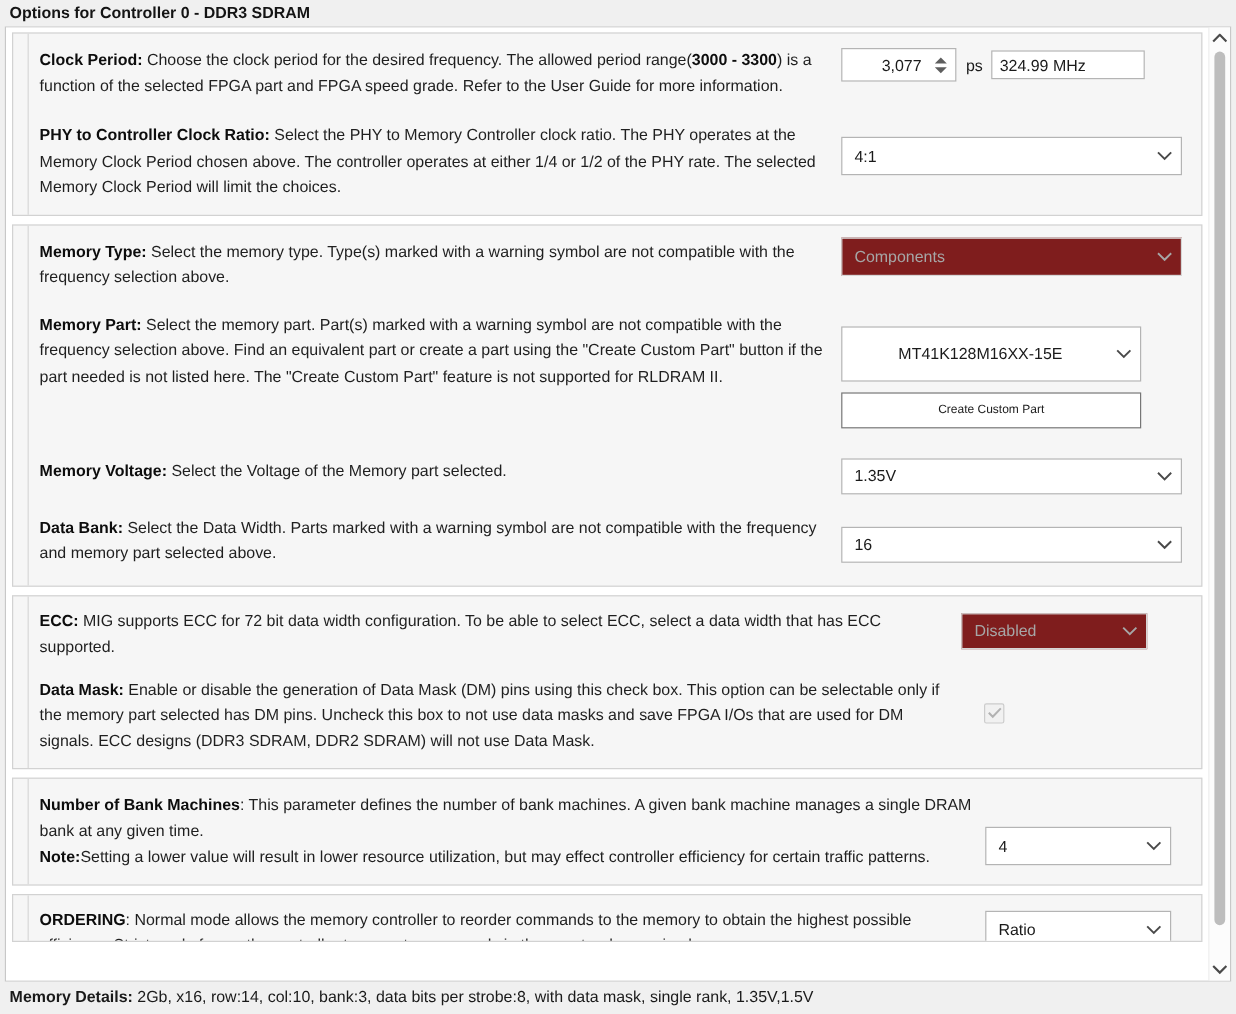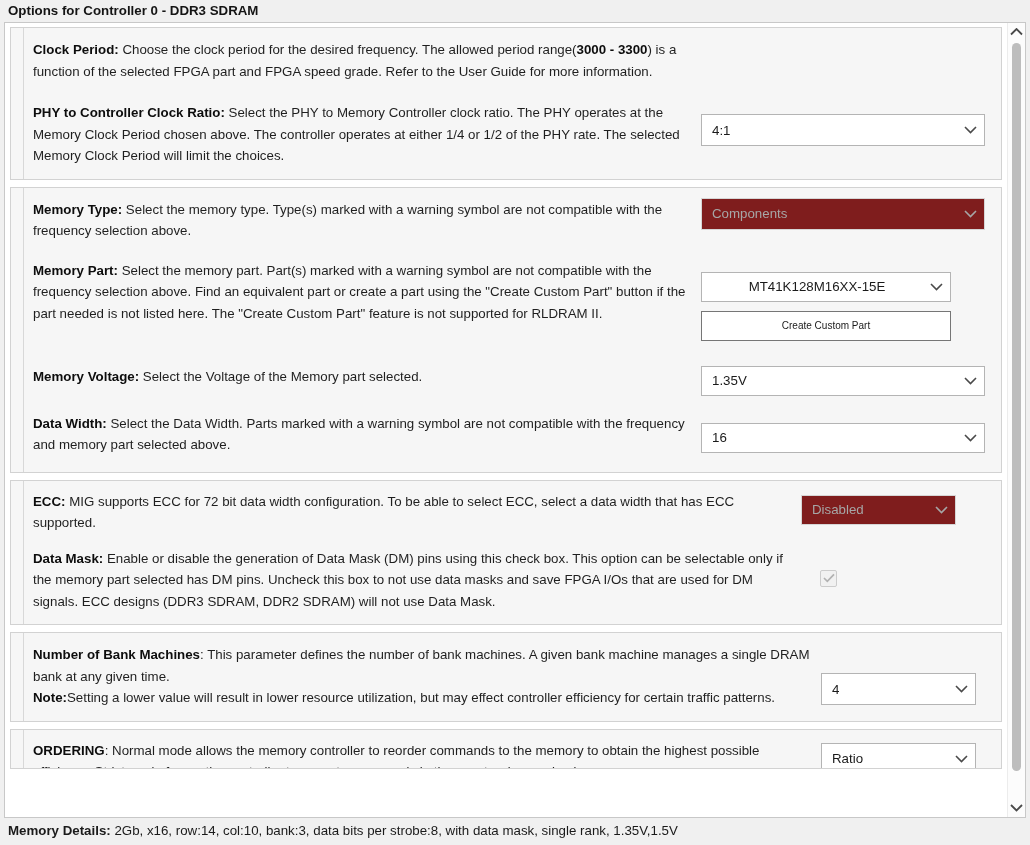--- a/index.html
+++ b/index.html
@@ -230,20 +230,31 @@
 
   <div class="scroll-outer">
     <div class="scroll-content">
 
       <div class="group">
 
         <div class="row">
           <div class="desc" style="width:690px;">
             <b>Clock Period:</b><span> Choose the clock period for the desired frequency. The allowed period range(</span><b>3000 - 3300</b><span>) is a function of the selected FPGA part and FPGA speed grade. Refer to the User Guide for more information.</span>
           </div>
+          <div class="ctrl" style="padding-top:12px;">
+            <div class="spin">
+              <span class="num">3,077</span>
+              <span class="arrows">
+                <span class="tri-up"></span>
+                <span class="tri-dn"></span>
+              </span>
+            </div>
+            <span class="unit">ps</span>
+            <div class="readout">324.99 MHz</div>
+          </div>
         </div>
 
         <div class="row">
           <div class="desc" style="width:690px;padding-top:9px;padding-bottom:12px;">
             <b>PHY to Controller Clock Ratio:</b><span> Select the PHY to Memory Controller clock ratio. The PHY operates at the Memory Clock Period chosen above. The controller operates at either 1/4 or 1/2 of the PHY rate. The selected Memory Clock Period will limit the choices.</span>
           </div>
           <div class="ctrl" style="padding-top:21px;">
             <div class="combo" style="width:284px;height:32px;">
               <span class="val">4:1</span>
               <span class="chev">
@@ -273,21 +284,21 @@
               </span>
             </div>
           </div>
         </div>
 
         <div class="row">
           <div class="desc" style="width:690px;padding-top:14px;padding-bottom:8px;">
             <b>Memory Part:</b><span> Select the memory part. Part(s) marked with a warning symbol are not compatible with the frequency selection above. Find an equivalent part or create a part using the "Create Custom Part" button if the part needed is not listed here. The "Create Custom Part" feature is not supported for RLDRAM II.</span>
           </div>
           <div class="ctrl" style="flex-direction:column;align-items:stretch;padding-top:26px;gap:9px;">
-            <div class="combo center" style="width:250px;height:30px;">
+            <div class="combo center" style="width:250px;height:46px;">
               <span class="val">MT41K128M16XX-15E</span>
               <span class="chev">
                 <svg width="13" height="8" viewBox="0 0 13 8">
                     <path d="M1 1 L6.5 6.5 L12 1" stroke="#4a4a4a" stroke-width="1.6" fill="none"></path>
                   </svg>
               </span>
             </div>
             <div class="btn" style="width:250px;">Create Custom Part</div>
           </div>
         </div>
@@ -303,21 +314,21 @@
                 <svg width="13" height="8" viewBox="0 0 13 8">
                     <path d="M1 1 L6.5 6.5 L12 1" stroke="#4a4a4a" stroke-width="1.6" fill="none"></path>
                   </svg>
               </span>
             </div>
           </div>
         </div>
 
         <div class="row">
           <div class="desc" style="width:690px;padding-top:17px;padding-bottom:16px;">
-            <b>Data Width:</b><span> Select the Data Width. Parts marked with a warning symbol are not compatible with the frequency and memory part selected above.</span>
+            <b>Data Bank:</b><span> Select the Data Width. Parts marked with a warning symbol are not compatible with the frequency and memory part selected above.</span>
           </div>
           <div class="ctrl" style="padding-top:27px;">
             <div class="combo" style="width:284px;height:30px;">
               <span class="val">16</span>
               <span class="chev">
                 <svg width="13" height="8" viewBox="0 0 13 8">
                     <path d="M1 1 L6.5 6.5 L12 1" stroke="#4a4a4a" stroke-width="1.6" fill="none"></path>
                   </svg>
               </span>
             </div>

